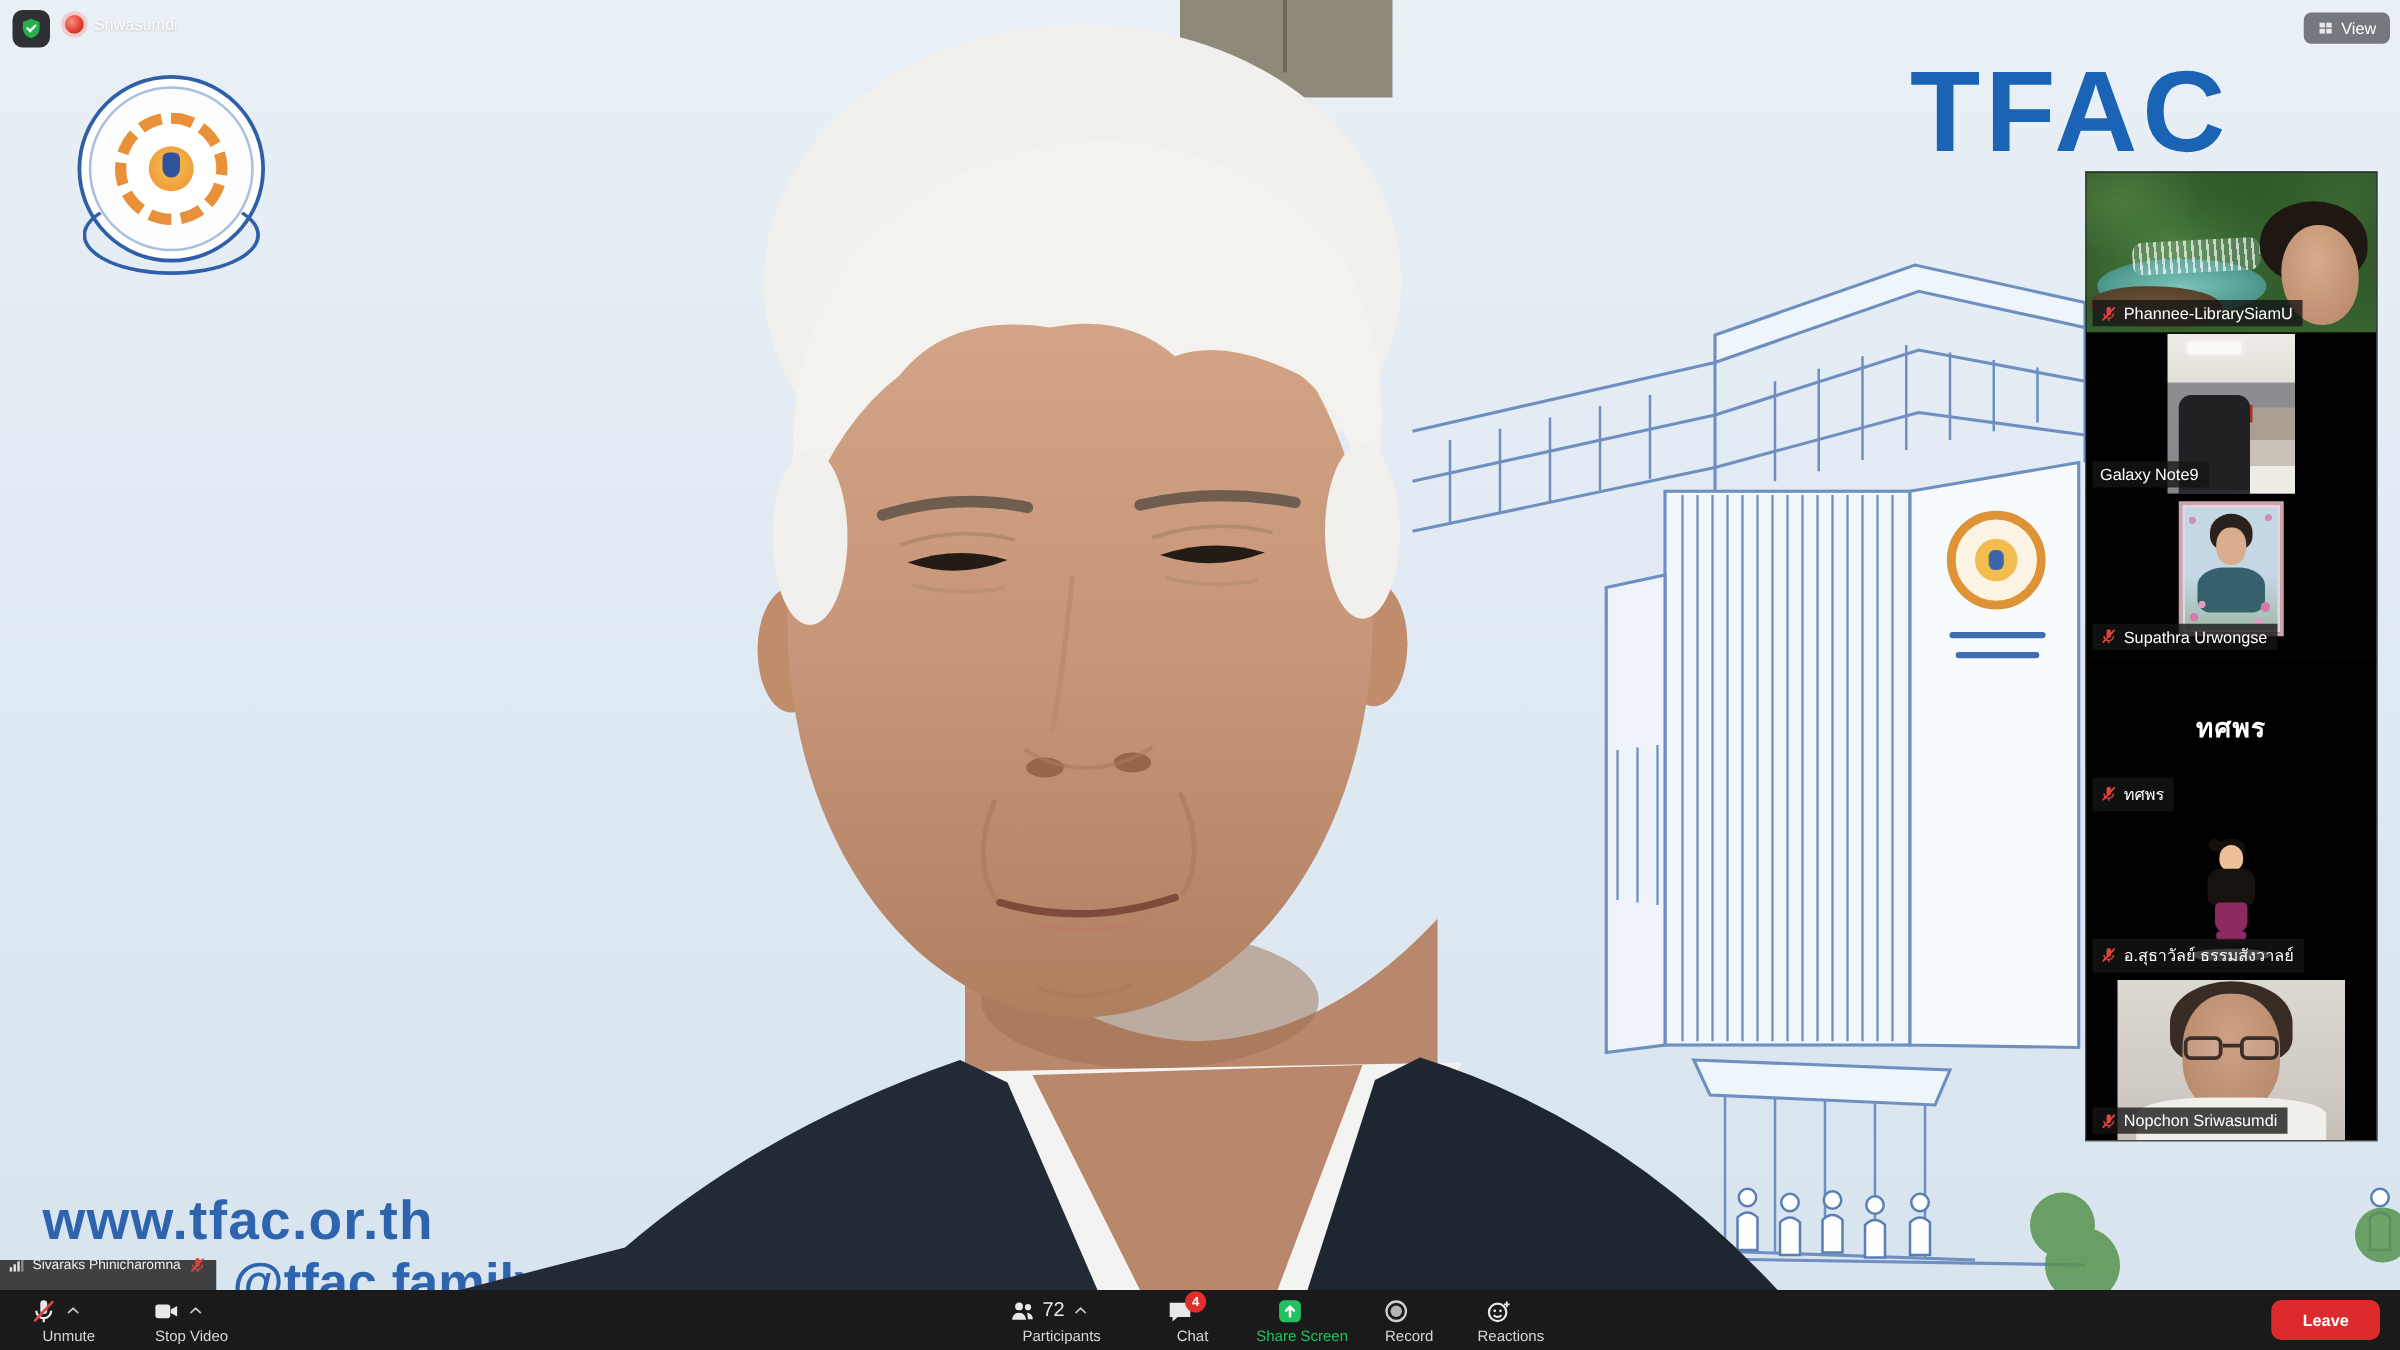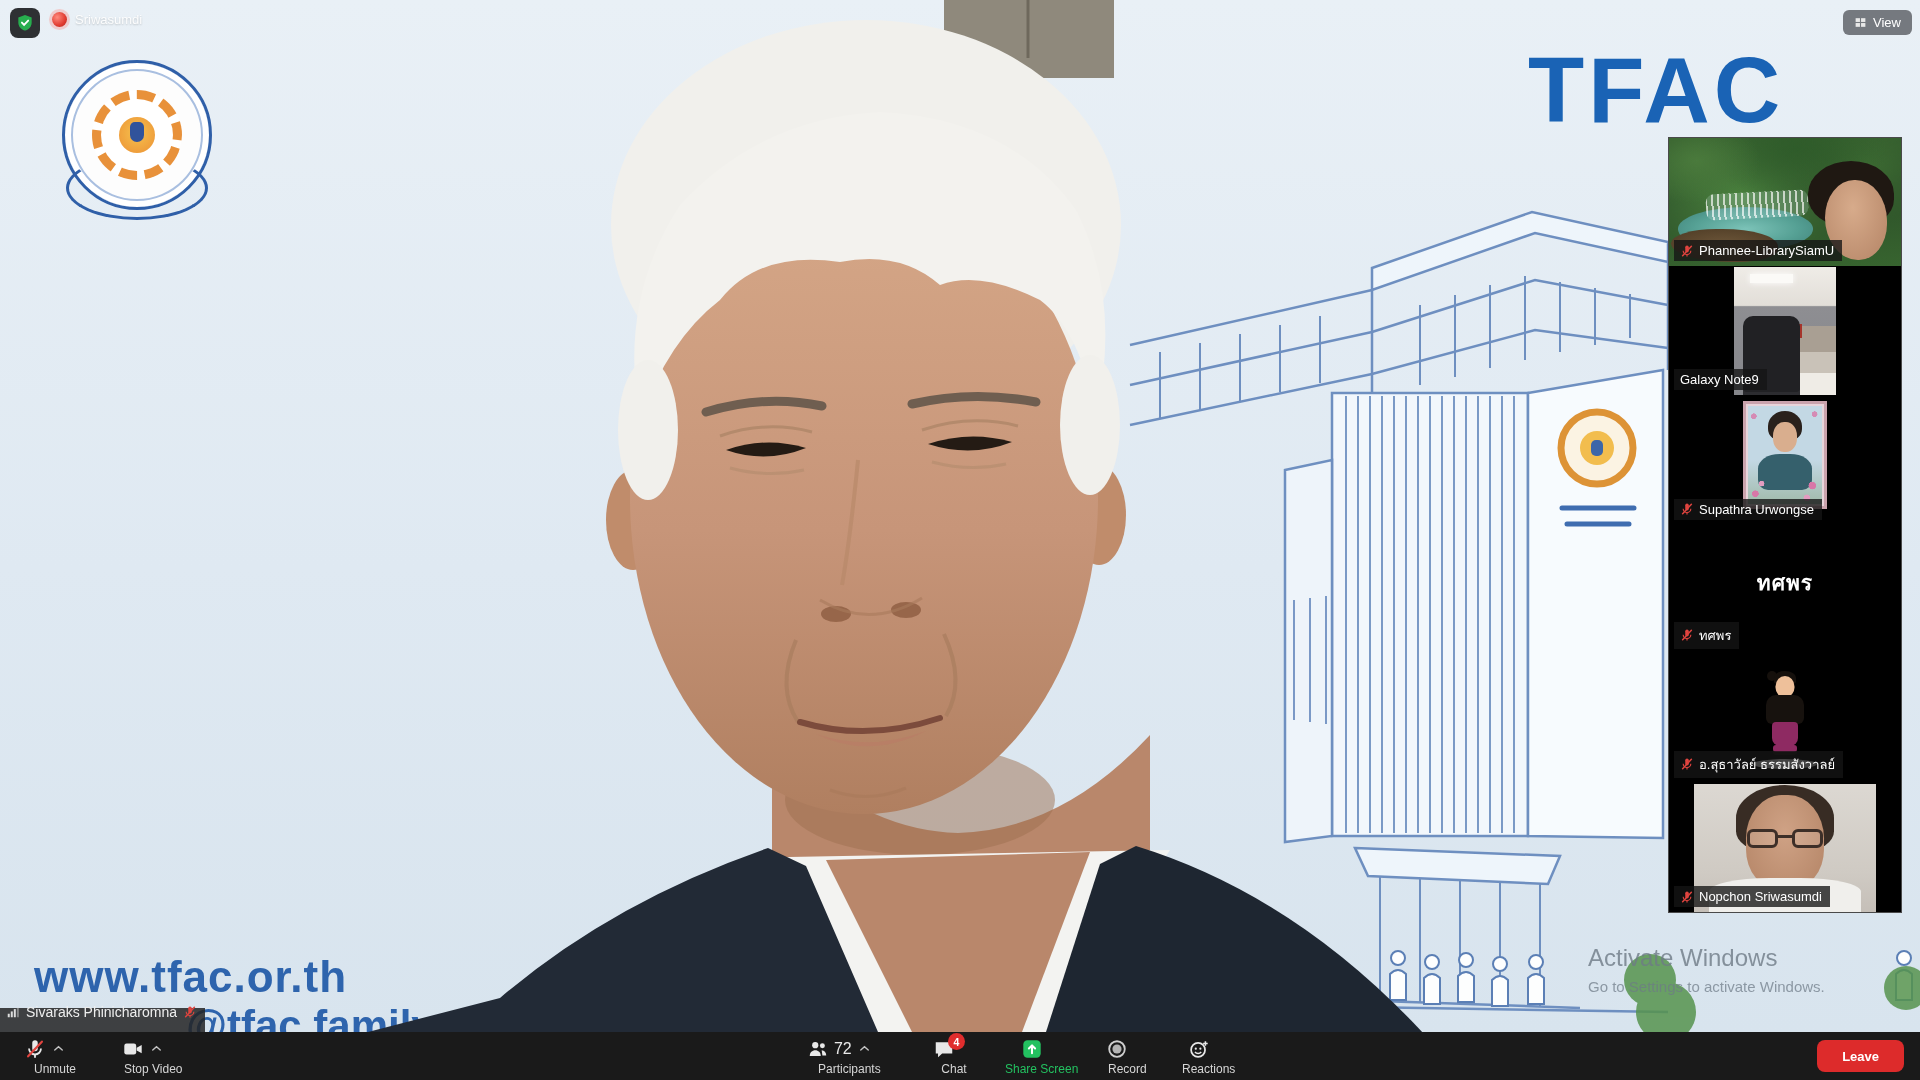--- a/index.html
+++ b/index.html
@@ -49,21 +49,21 @@
            background:radial-gradient(circle at 35% 35%,#ff8a7e,#e03b30 60%,#b01f18);
            box-shadow:0 0 0 3px rgba(255,120,110,.3);}
   .rec-text{font-size:13px;color:rgba(255,255,255,.92);text-shadow:0 1px 2px rgba(0,0,0,.2);}
   .view-btn{position:absolute;right:8px;top:10px;height:25px;padding:0 11px;
             background:rgba(96,100,106,.85);border-radius:6px;display:flex;align-items:center;
             gap:6px;color:#fff;font-size:13px;z-index:40;cursor:pointer;}
   .view-btn svg{width:13px;height:13px;color:#e8e8e8;}
 
   
   .self-label{position:absolute;left:0px;top:1008px;height:24px;display:flex;align-items:center;
-              gap:6px;background:rgba(35,35,35,.85);color:#eee;font-size:14px;
+              gap:6px;background:rgba(35,35,35,.85);color:#eee;font-size:11px;
               padding:0 8px 16px 6px;z-index:40;}
   .self-label svg{flex:none;}
 
   
   .sidebar{position:absolute;left:1668px;top:137px;width:234px;height:776px;background:#404040;
            border:1px solid #4a4a4a;display:flex;flex-direction:column;z-index:30;}
   .tile{flex:1;position:relative;background:#000;overflow:hidden;border-bottom:1px solid #000;cursor:pointer;}
   .tile:last-child{border-bottom:none;}
   .plabel{position:absolute;left:5px;bottom:5px;display:flex;align-items:center;gap:5px;
           background:rgba(20,20,20,.78);padding:3px 8px 3px 6px;font-size:13px;color:#fff;
@@ -341,24 +341,20 @@
         <path d="M800,722 Q868,742 940,718" stroke="#7c4b3c" stroke-width="6" fill="none" stroke-linecap="round"></path>
         <path d="M816,734 Q868,760 926,731 Q870,752 816,734 Z" fill="#b97e66" opacity="0.85"></path>
         <path d="M830,790 Q868,804 906,788" stroke="#a9795a" stroke-width="3" fill="none" opacity="0.6"></path>
         <path d="M740,858 L1170,850 L1050,1032 L856,1032 Z" fill="#f3f3f1"></path>
         <path d="M368,1032 L500,998 Q612,902 768,848 L806,866 L878,1032 Z" fill="#222a36"></path>
         <path d="M1046,1032 L1100,864 L1136,846 Q1295,895 1424,1034 Z" fill="#1e2631"></path>
         <path d="M826,860 L1090,852 L1022,1032 L912,1032 Z" fill="#b9876b"></path>
       </g>
     </svg>
 
-    <div class="wm">
-      <div class="l1">Activate Windows</div>
-      <div class="l2">Go to Settings to activate Windows.</div>
-    </div>
   </div>
 
   <div class="shield-btn">
     <svg width="20" height="20">
         <use href="#ic-shield"></use>
       </svg>
   </div>
   <div class="rec-wrap">
     <div class="rec-dot"></div>
     <div class="rec-text">Sriwasumdi</div>

